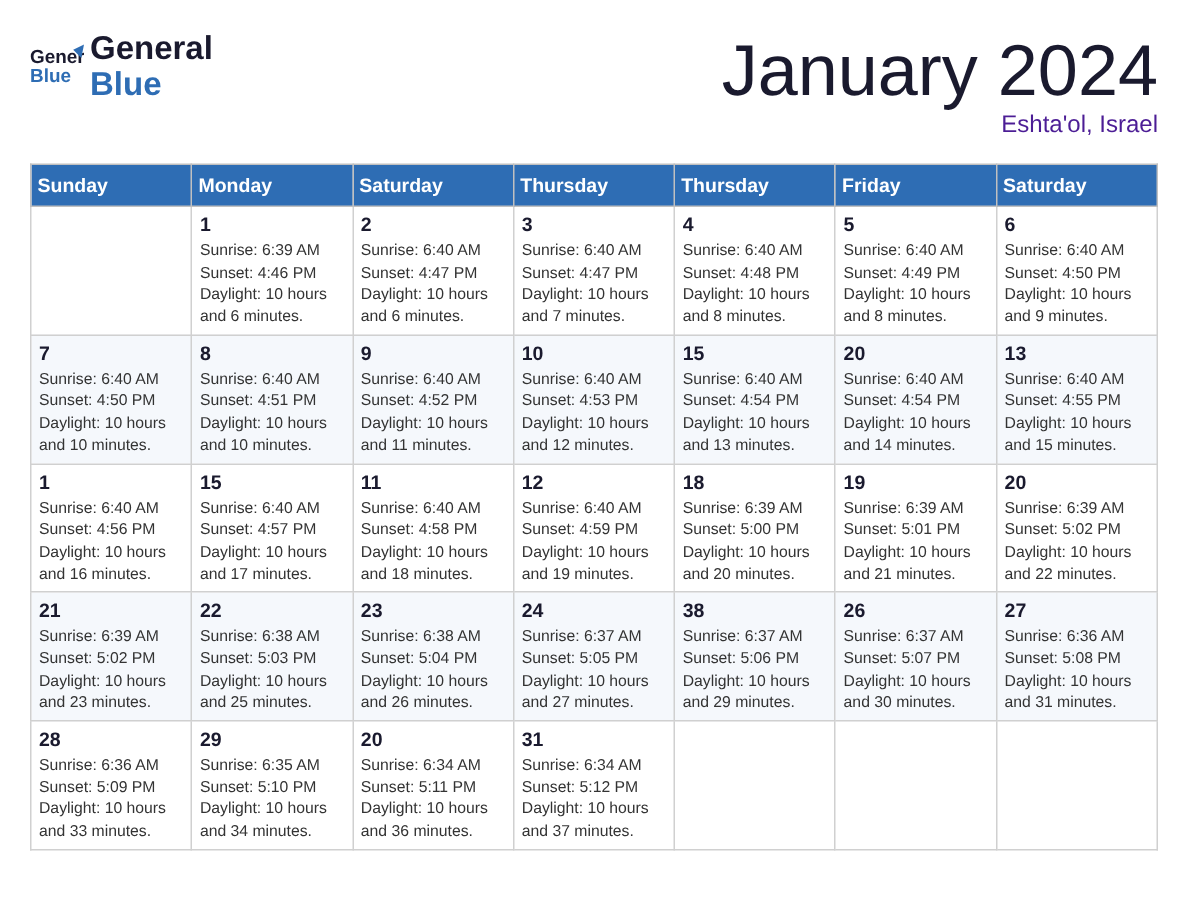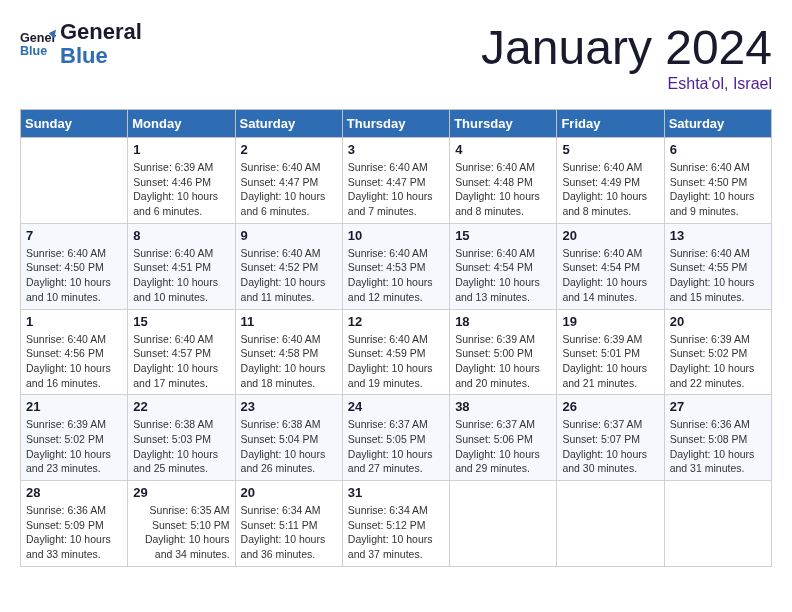--- a/index.html
+++ b/index.html
@@ -324,21 +324,21 @@
       <tr>
         <td>
           <span class="day-number">28</span>
           <div class="day-info" style="white-space: pre-line;">Sunrise: 6:36 AM
 Sunset: 5:09 PM
 Daylight: 10 hours
 and 33 minutes.</div>
         </td>
         <td>
           <span class="day-number">29</span>
-          <div class="day-info" style="white-space: pre-line; text-align: right;">Sunrise: 6:35 AM
+          <div class="day-info" style="white-space: pre-line;">Sunrise: 6:35 AM
 Sunset: 5:10 PM
 Daylight: 10 hours
 and 34 minutes.</div>
         </td>
         <td>
           <span class="day-number">20</span>
           <div class="day-info" style="white-space: pre-line;">Sunrise: 6:34 AM
 Sunset: 5:11 PM
 Daylight: 10 hours
 and 36 minutes.</div>

